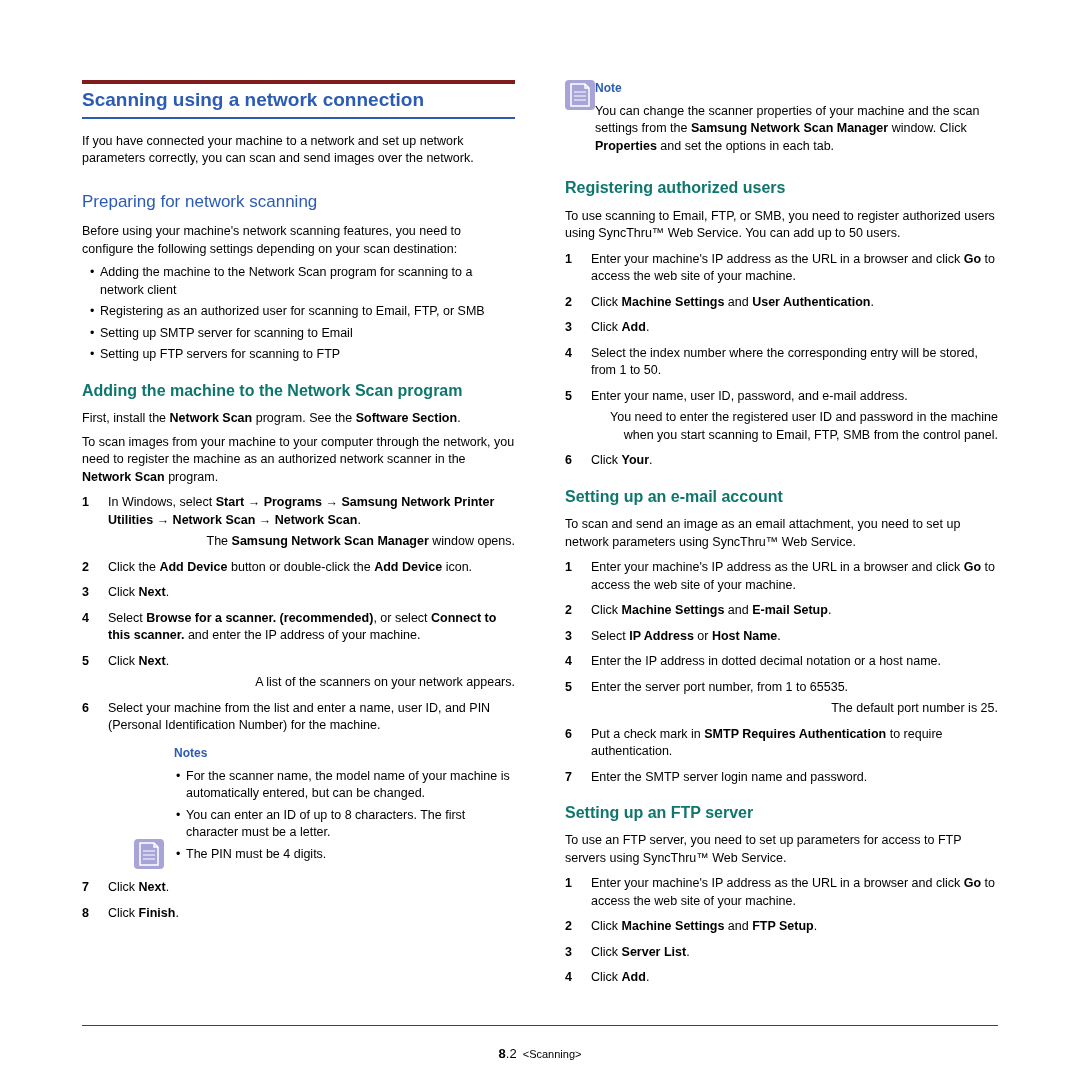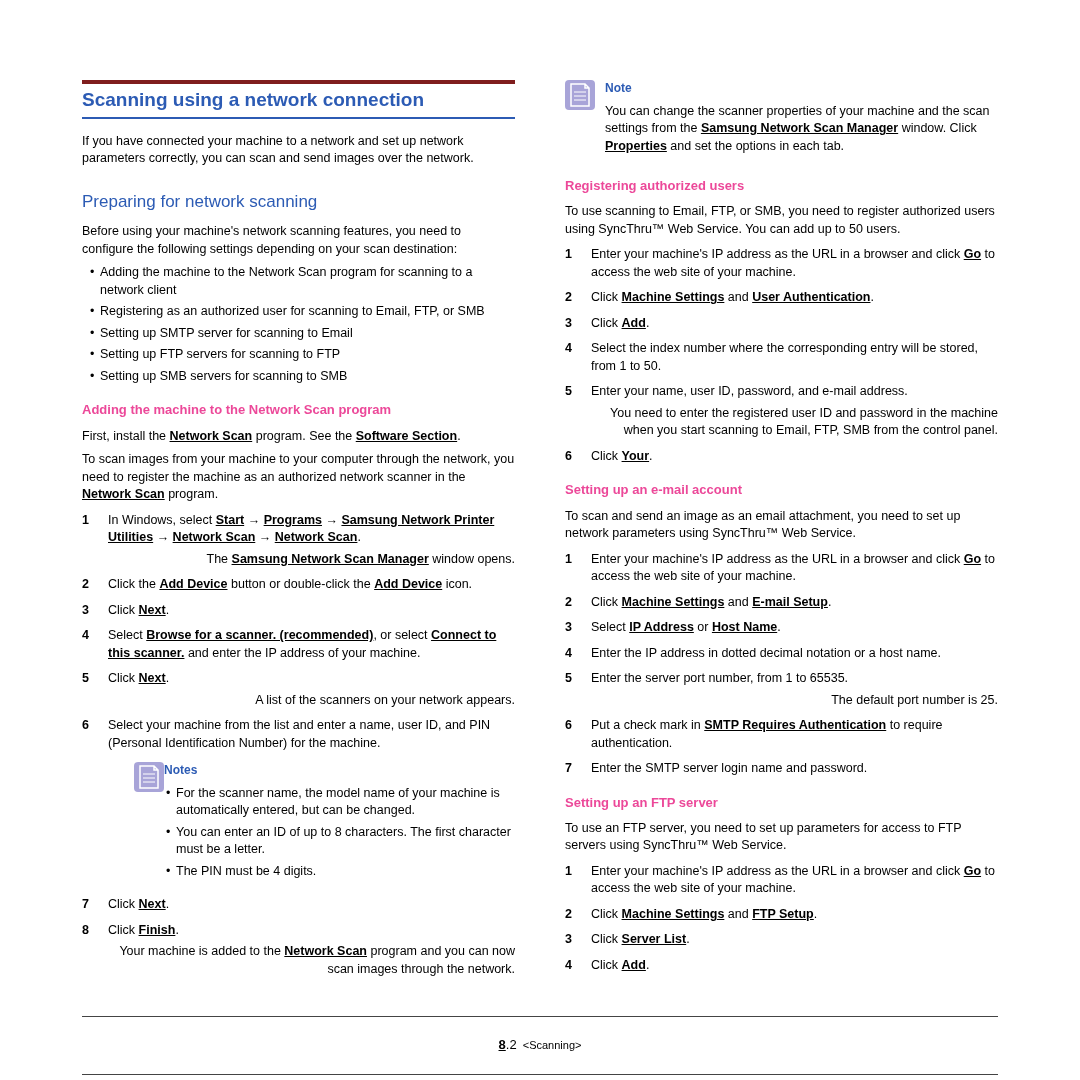--- a/index.html
+++ b/index.html
@@ -31,22 +31,22 @@
     padding: 3px 0;
     margin: 0 0 14px 0;
   }
   h2.section-title {
     color: #2c5bb4;
     font-size: 17px;
     font-weight: normal;
     margin: 22px 0 10px 0;
   }
   h3.sub-title {
-    color: #ec4899;
-    font-size: 13px;
+    color: #0f766e;
+    font-size: 16px;
     font-weight: bold;
     margin: 16px 0 8px 0;
   }
   p { margin: 6px 0; }
   ul.bullets {
     list-style: none;
     padding: 0;
     margin: 6px 0;
   }
   ul.bullets li {
@@ -73,45 +73,46 @@
   }
   ol.steps > li:before {
     content: counter(step);
     position: absolute;
     left: 0;
     font-weight: bold;
   }
   ol.steps > li > p { margin: 4px 0; text-align: right; }
   .note-block {
     display: flex;
+    gap: 10px;
     margin: 10px 0 10px 26px;
+    align-items: flex-end;
   }
   .note-block-top {
     display: flex;
-    gap: 10px;
     margin: 0 0 14px 0;
   }
   .note-icon {
     flex: 0 0 30px;
     height: 30px;
     background: #a8a4d8;
     border-radius: 4px;
     position: relative;
   }
   .note-icon svg { width: 30px; height: 30px; }
   .note-content { flex: 1; }
   .note-label {
     color: #2c5bb4;
     font-weight: bold;
     font-size: 12px;
     margin: 0 0 2px 0;
   }
   .note-content ul.bullets li { padding-left: 12px; }
   .note-content ul.bullets li:before { left: 2px; }
-  b { font-weight: bold; text-decoration: underline; }
+  b { font-weight: bold; }
   .footer {
     border-top: 1px solid #444;
     border-bottom: 1px solid #444;
     margin-top: 30px;
     padding: 19px 0;
     text-align: center;
     font-size: 11px;
   }
   .footer .pg { font-size: 13px; }
 </style>
@@ -123,21 +124,20 @@
     <h1 class="main-title">Scanning using a network connection</h1>
     <p>If you have connected your machine to a network and set up network parameters correctly, you can scan and send images over the network.</p>
 
     <h2 class="section-title">Preparing for network scanning</h2>
     <p>Before using your machine's network scanning features, you need to configure the following settings depending on your scan destination:</p>
     <ul class="bullets">
       <li>Adding the machine to the Network Scan program for scanning to a network client</li>
       <li>Registering as an authorized user for scanning to Email, FTP, or SMB</li>
       <li>Setting up SMTP server for scanning to Email</li>
       <li>Setting up FTP servers for scanning to FTP</li>
-      <li>Setting up SMB servers for scanning to SMB</li>
     </ul>
 
     <h3 class="sub-title">Adding the machine to the Network Scan program</h3>
     <p><span>First, install the </span><b>Network Scan</b><span> program. See the </span><b>Software Section</b><span>.</span></p>
     <p><span>To scan images from your machine to your computer through the network, you need to register the machine as an authorized network scanner in the </span><b>Network Scan</b><span> program.</span></p>
 
     <ol class="steps">
       <li>
         <span>In Windows, select </span><b>Start</b> → <b>Programs</b> → <b>Samsung Network Printer Utilities</b> → <b>Network Scan</b> → <b>Network Scan</b><span>.</span>
         <p><span>The </span><b>Samsung Network Scan Manager</b><span> window opens.</span></p>
@@ -163,21 +163,20 @@
             <ul class="bullets">
               <li>For the scanner name, the model name of your machine is automatically entered, but can be changed.</li>
               <li>You can enter an ID of up to 8 characters. The first character must be a letter.</li>
               <li>The PIN must be 4 digits.</li>
             </ul>
           </div>
         </div>
       </li>
       <li><span>Click </span><b>Next</b><span>.</span></li>
       <li><span>Click </span><b>Finish</b><span>.</span>
-        <p><span>Your machine is added to the </span><b>Network Scan</b><span> program and you can now scan images through the network.</span></p>
       </li>
     </ol>
   </div>
 
   <div class="col">
     <div class="note-block-top">
       <div class="note-icon">
         <svg viewBox="0 0 30 30">
             <path d="M6 4 L20 4 L24 8 L24 26 L6 26 Z M20 4 L20 8 L24 8" fill="none" stroke="#fff" stroke-width="1.5"></path>
             <line x1="9" y1="12" x2="21" y2="12" stroke="#fff"></line>

